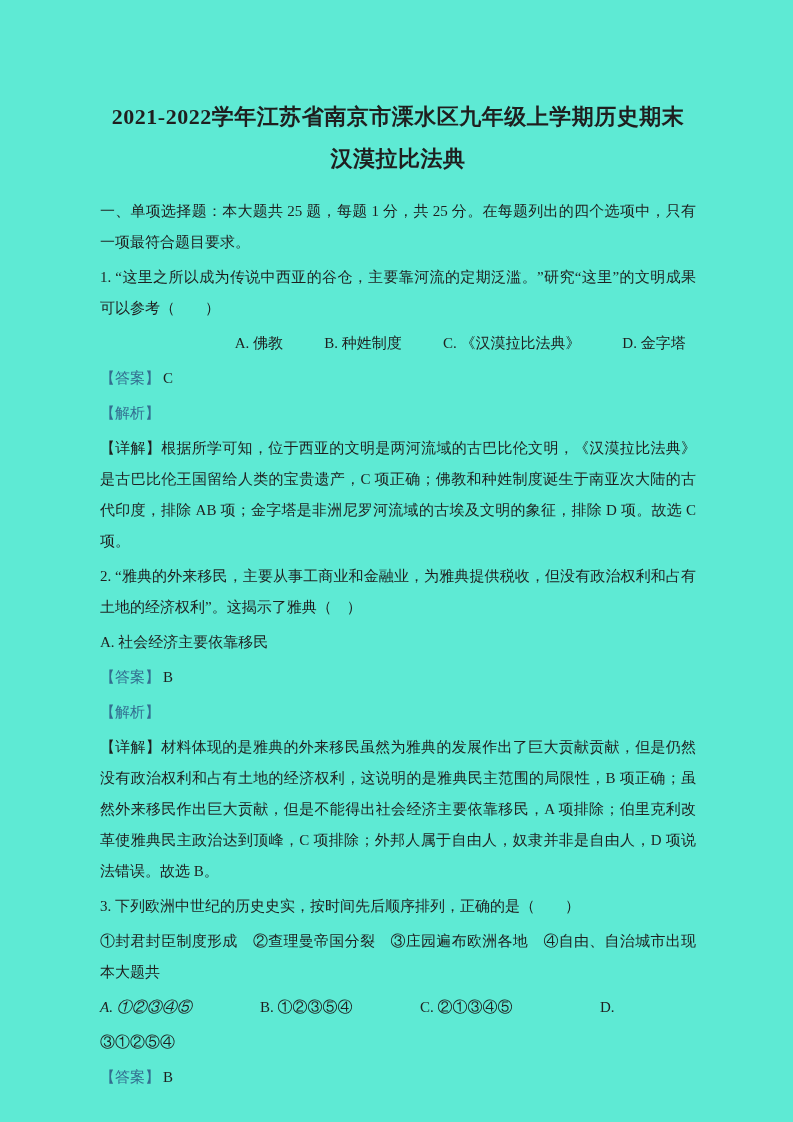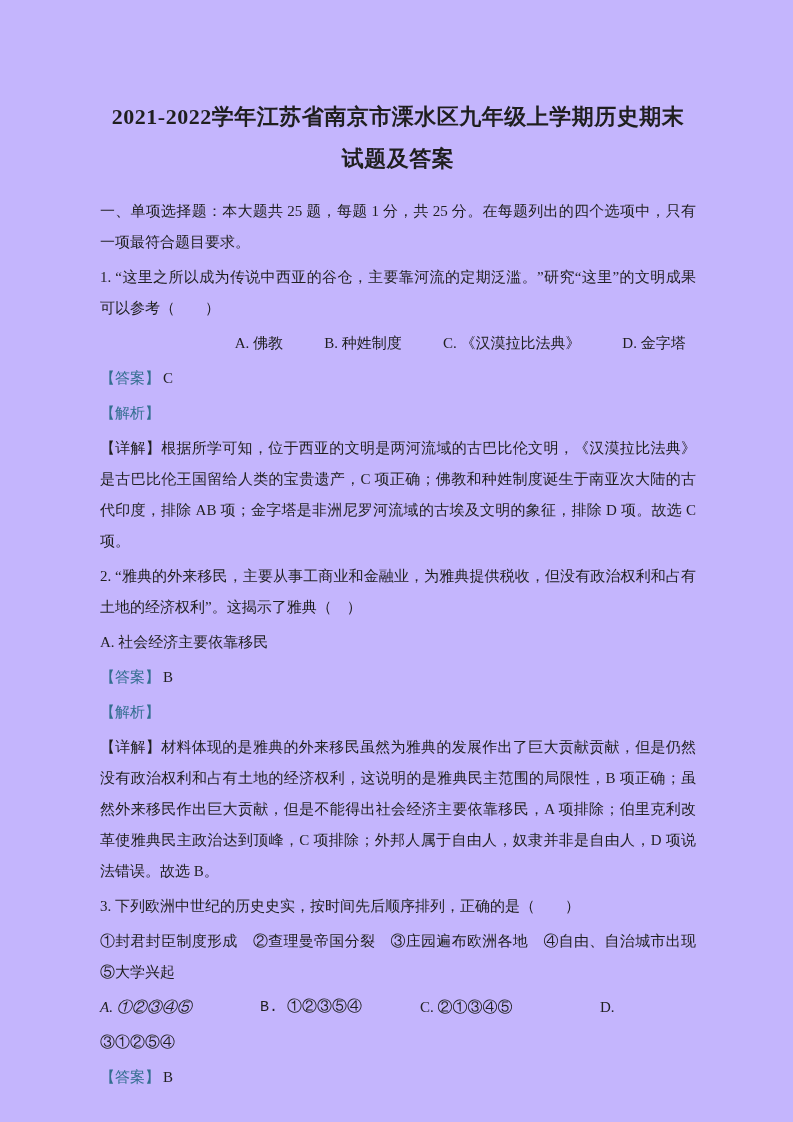--- a/index.html
+++ b/index.html
@@ -1,21 +1,21 @@
 <!DOCTYPE html>
 <html lang="zh"><head>
 <meta charset="utf-8">
 <style>
   html,body { margin:0; padding:0; background:#e9e9e9; }
   .page {
     position: relative;
     width: 793px;
     height: 1122px;
     margin: 0 auto;
-    background: #c4b5fd;
+    background: #5eead4;
     box-sizing: border-box;
     padding: 96px 97px 0 100px;
     font-family: "Liberation Serif", "DejaVu Serif", serif;
     color: #1f1f1f;
     font-size: 15px;
     overflow: hidden;
   }
   .title {
     margin: 0 0 16px 0;
     text-align: center;
@@ -33,41 +33,41 @@
   .row4 {
     display: flex;
     line-height: 31px;
     margin: 0 0 4px 0;
   }
   .q1-a { flex: 0 0 183px; text-align: right; }
   .q1-b { flex: 0 0 160px; text-align: center; }
   .q1-c { flex: 0 0 169px; }
   .q1-d { flex: 1 1 auto; text-align: center; }
   .q3-a { flex: 0 0 160px; font-style: italic; }
-  .q3-b { flex: 0 0 160px; font-family: Liberation Mono, monospace; }
+  .q3-b { flex: 0 0 160px; }
   .q3-c { flex: 0 0 180px; }
   .q3-d { flex: 1 1 auto; }
   .grid2 {
     display: grid;
     grid-template-columns: 340px auto;
     line-height: 31px;
     margin: 0 0 4px 0;
   }
   .label-blue { color: #336e90; }
   .ans-val { margin-left: 3px; }
   section { margin: 0; }
 </style>
 </head>
 <body>
 
 <div class="page">
 
   <h1 class="title">
     <span class="tl">2021-2022学年江苏省南京市溧水区九年级上学期历史期末</span>
-    <span class="tl">试题及答案</span>
+    <span class="tl">汉漠拉比法典</span>
   </h1>
 
   <p class="para">一、单项选择题：本大题共 25 题，每题 1 分，共 25 分。在每题列出的四个选项中，只有一项最符合题目要求。</p>
 
   <section>
     <p class="para">1. “这里之所以成为传说中西亚的谷仓，主要靠河流的定期泛滥。”研究“这里”的文明成果可以参考（　　）</p>
     <div class="row4">
       <span class="q1-a">A. 佛教</span>
       <span class="q1-b">B. 种姓制度</span>
       <span class="q1-c">C. 《汉漠拉比法典》</span>
@@ -95,21 +95,21 @@
     <p class="para">
       <span class="label-blue">【解析】</span>
     </p>
     <p class="para">
       <span>【详解】</span><span>材料体现的是雅典的外来移民虽然为雅典的发展作出了巨大贡献贡献，但是仍然没有政治权利和占有土地的经济权利，这说明的是雅典民主范围的局限性，B 项正确；虽然外来移民作出巨大贡献，但是不能得出社会经济主要依靠移民，A 项排除；伯里克利改革使雅典民主政治达到顶峰，C 项排除；外邦人属于自由人，奴隶并非是自由人，D 项说法错误。故选 B。</span>
     </p>
   </section>
 
   <section>
     <p class="para">3. 下列欧洲中世纪的历史史实，按时间先后顺序排列，正确的是（　　）</p>
-    <p class="para">①封君封臣制度形成　②查理曼帝国分裂　③庄园遍布欧洲各地　④自由、自治城市出现　⑤大学兴起</p>
+    <p class="para">①封君封臣制度形成　②查理曼帝国分裂　③庄园遍布欧洲各地　④自由、自治城市出现　本大题共</p>
     <div class="row4">
       <span class="q3-a">A. ①②③④⑤</span>
       <span class="q3-b">B. ①②③⑤④</span>
       <span class="q3-c">C. ②①③④⑤</span>
       <span class="q3-d">D.</span>
     </div>
     <p class="para">③①②⑤④</p>
     <p class="para">
       <span class="label-blue">【答案】</span><span class="ans-val">B</span>
     </p>

